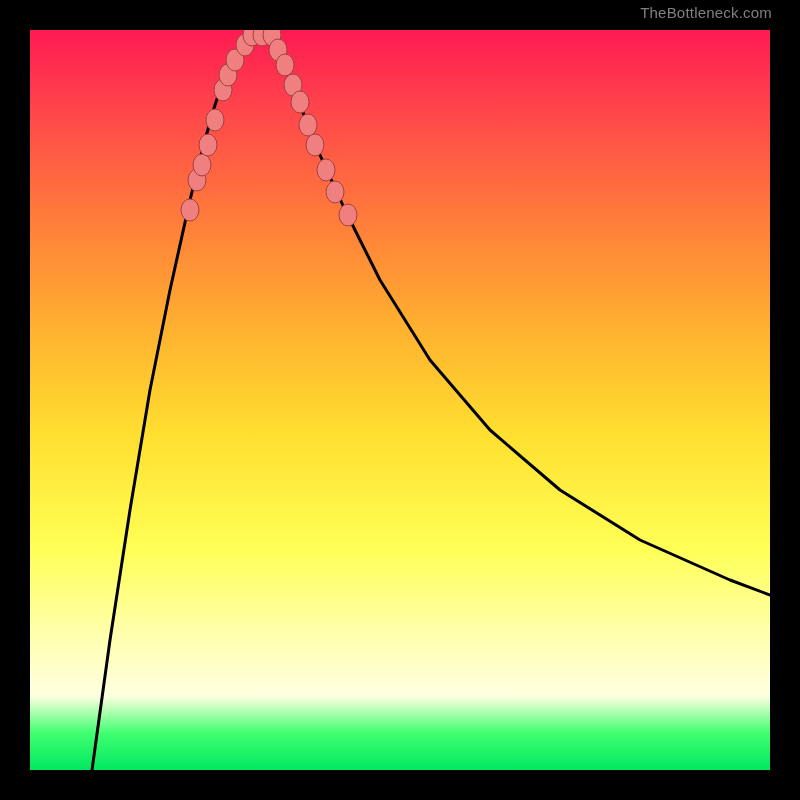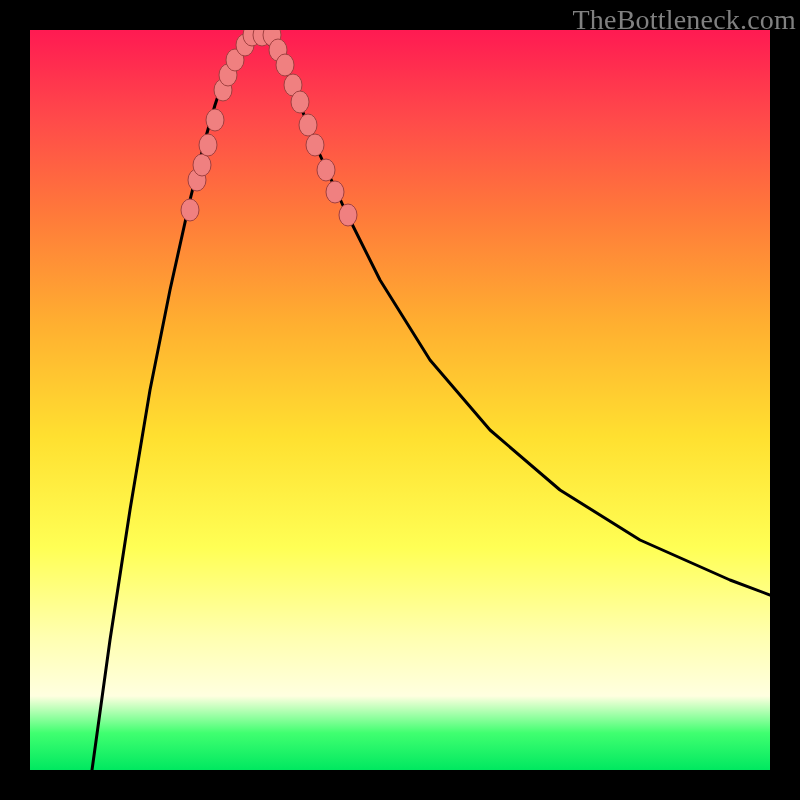--- a/index.html
+++ b/index.html
@@ -31,23 +31,23 @@
       #ffff55 70%,
       #ffffb0 82%,
       #ffffe0 90%,
       #40ff70 95%,
       #00e860 100%
     );
   }
   .watermark {
     position: absolute;
     top: 4px;
-    right: 4px;
-    font-family: Liberation Serif, serif;
-    font-size: 28px;
+    right: 28px;
+    font-family: Liberation Sans, sans-serif;
+    font-size: 15px;
     color: #808080;
     letter-spacing: 0.2px;
   }
   svg {
     position: absolute;
     left: 0;
     top: 0;
   }
 </style>
 </head>

